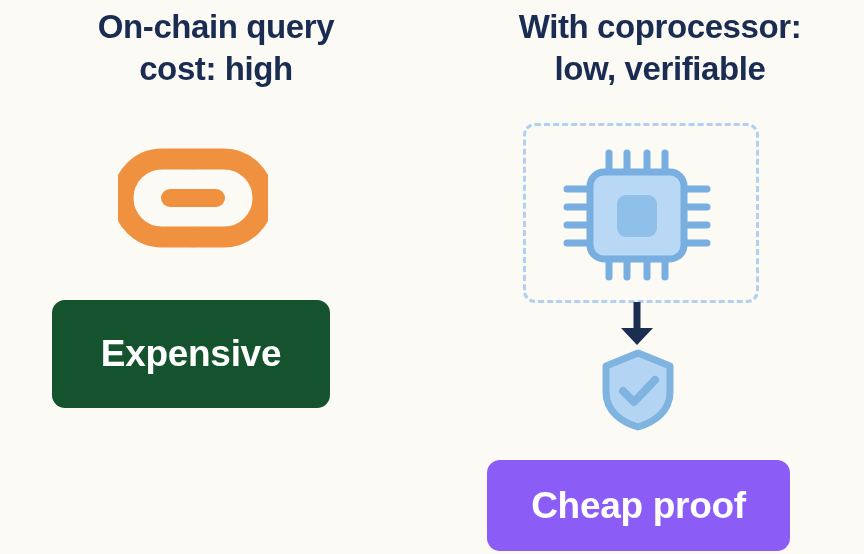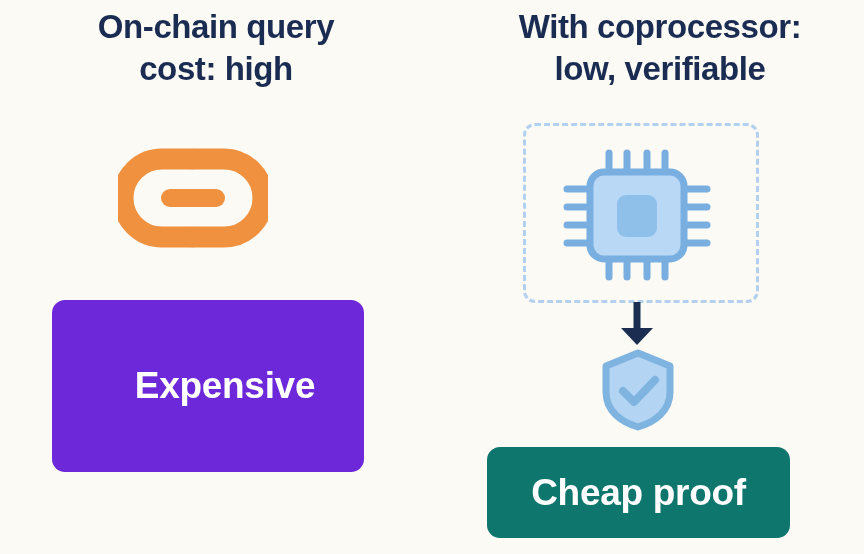--- a/index.html
+++ b/index.html
@@ -64,23 +64,22 @@
     border-radius: 13px;
     color: #ffffff;
     font-size: 37px;
     font-weight: bold;
     letter-spacing: -0.3px;
   }
   .box-expensive {
     left: 52px;
     top: 300px;
     width: 278px;
-    height: 172px;
-    background: #6d28d9;
-    padding-left: 34px;
+    height: 108px;
+    background: #14532d;
   }
 
   
   .dashed-zone {
     position: absolute;
     left: 523px;
     top: 123px;
     width: 236px;
     height: 180px;
     border: 3px dashed #b2d0f0;
@@ -111,24 +110,24 @@
     position: absolute;
     left: 600px;
     top: 349px;
     width: 76px;
     height: 82px;
   }
 
   
   .box-cheap {
     left: 487px;
-    top: 447px;
+    top: 460px;
     width: 303px;
     height: 91px;
-    background: #0f766e;
+    background: #8b5cf6;
     font-size: 37px;
   }
 </style>
 </head>
 <body>
 
 <div id="canvas">
 
   <div class="column left">
 

